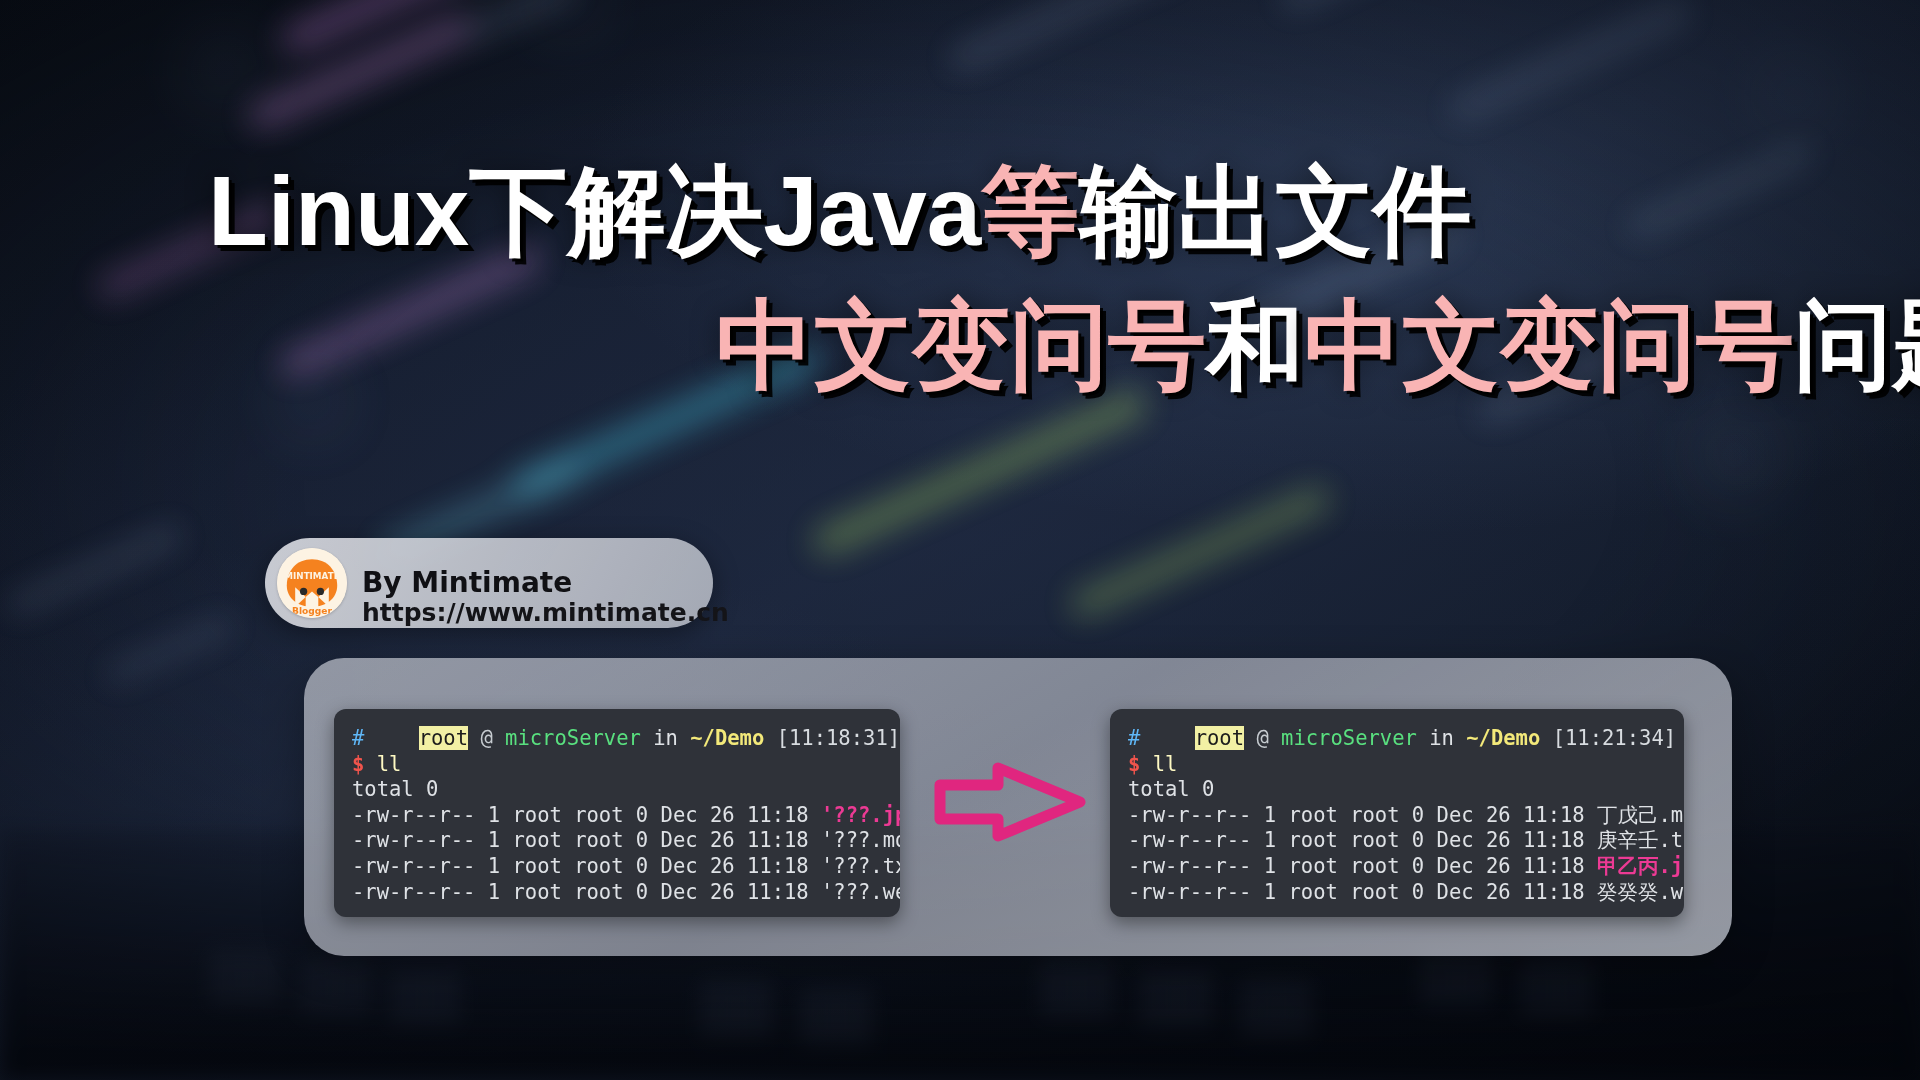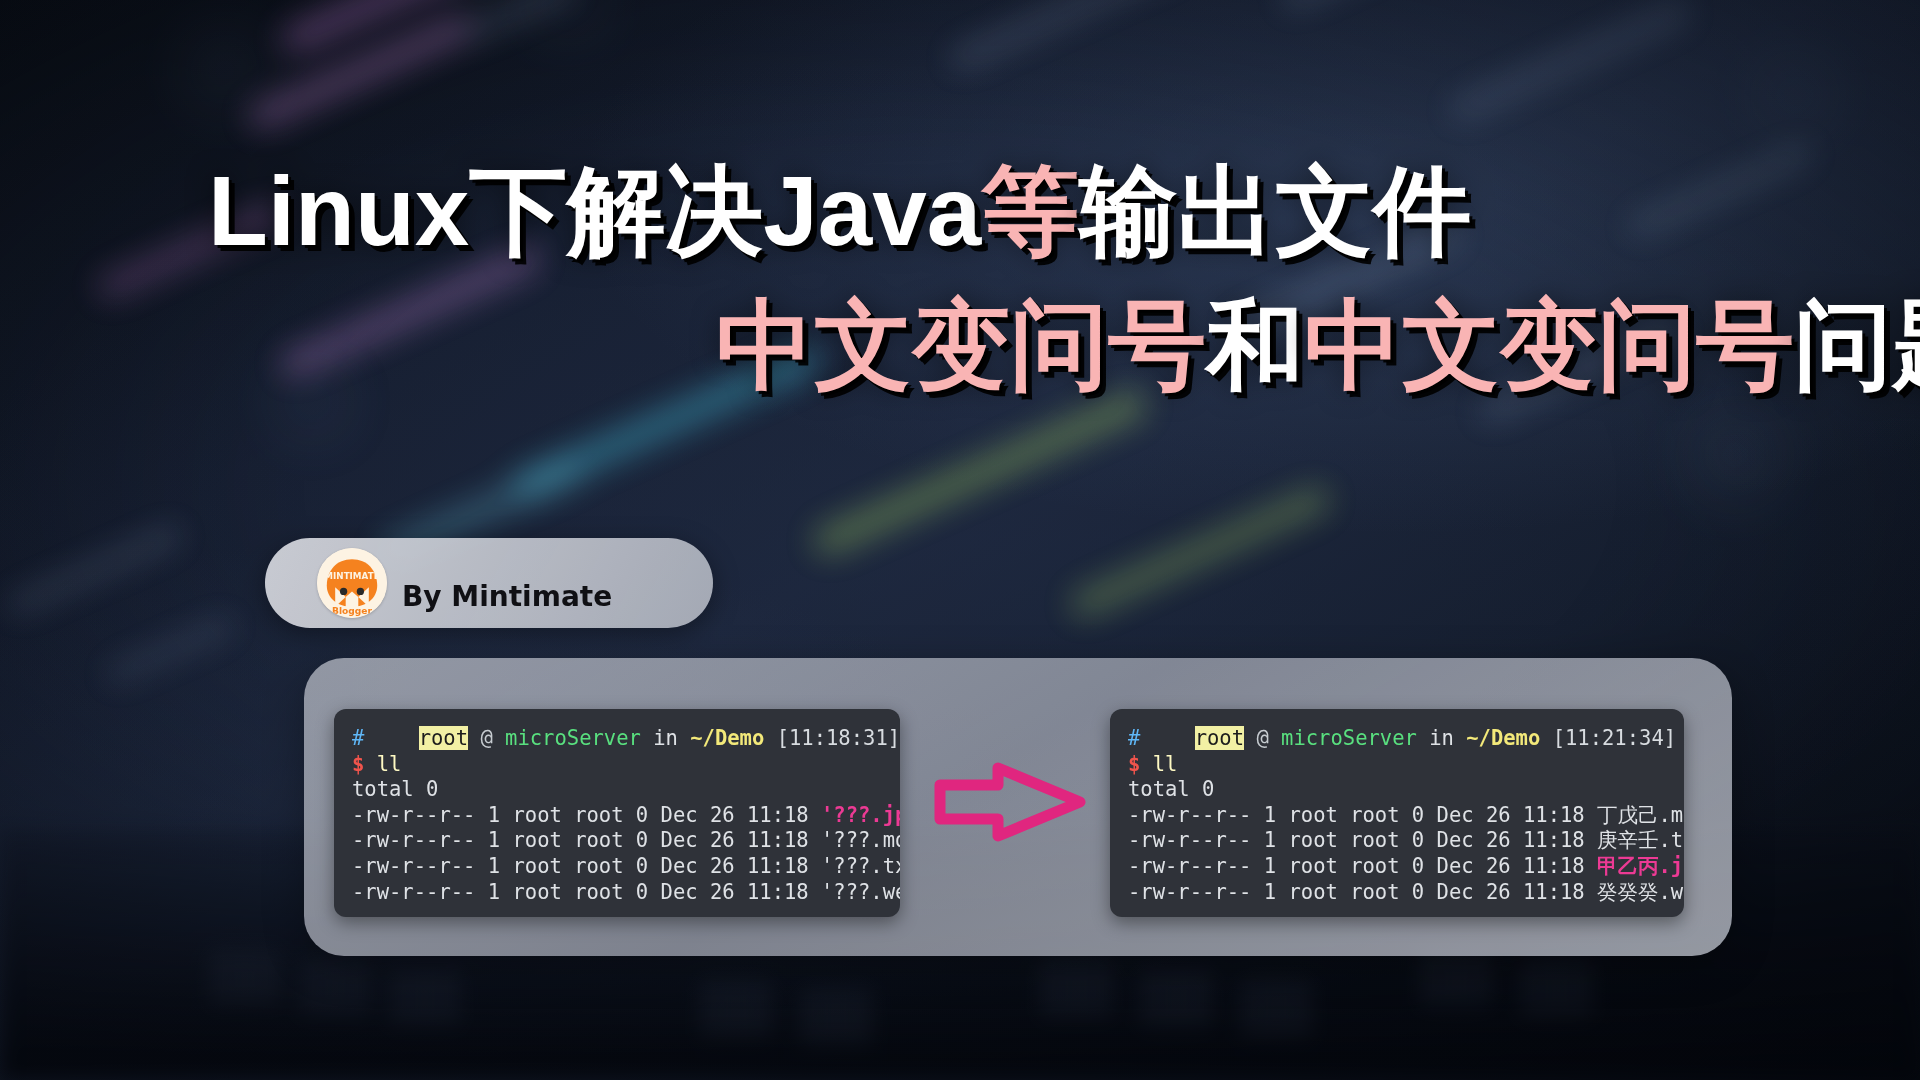--- a/index.html
+++ b/index.html
@@ -86,21 +86,20 @@
     display: flex; align-items: center;
     padding-left: 12px;
     box-sizing: border-box;
   }
   .badge-logo {
     width: 70px; height: 70px; border-radius: 50%;
     background: #fdf3e3;
     position: relative; flex: none;
     box-shadow: 0 1px 3px rgba(0,0,0,0.2);
     overflow: hidden;
-    margin-left: 40px;
   }
   .badge-text { margin-left: 15px; line-height: 1.08; margin-top: 28px; }
   .badge-name {
     font-size: 28px; font-weight: 700; color: #101014;
     font-family: "DejaVu Sans", sans-serif;
   }
   .badge-url {
     font-size: 25px; font-weight: 700; color: #141418;
     font-family: "DejaVu Sans", sans-serif;
     margin-top: 1px;
@@ -226,20 +225,21 @@
 
         <circle cx="38" cy="62" r="5.2" fill="#2a2a2a"></circle>
         <circle cx="62" cy="62" r="5.2" fill="#2a2a2a"></circle>
 
         <text x="50" y="44" text-anchor="middle" font-family="DejaVu Sans, sans-serif" font-size="12.5" font-weight="bold" fill="#fdf3e3">MINTIMATE</text>
         <text x="50" y="94" text-anchor="middle" font-family="DejaVu Sans, sans-serif" font-size="13" font-weight="bold" fill="#f5821f">Blogger</text>
       </svg>
     </div>
     <div class="badge-text">
       <div class="badge-name" data-bind="badge.author">By Mintimate</div>
+      <div class="badge-url" data-bind="badge.url">https://www.mintimate.cn</div>
     </div>
   </div>
 
   <div class="panel">
 
     <div class="term term-left"><span class="c-hash" data-bind="terminals.left.prompt.hash">#</span> <span class="c-root" data-bind="terminals.left.prompt.user">root</span> <span class="c-at" data-bind="terminals.left.prompt.at">@</span> <span class="c-host" data-bind="terminals.left.prompt.host">microServer</span> <span class="c-in" data-bind="terminals.left.prompt.in">in</span> <span class="c-path" data-bind="terminals.left.prompt.path">~/Demo</span> <span class="c-time" data-bind="terminals.left.prompt.time">[11:18:31]</span>
 <span class="c-dollar" data-bind="terminals.left.command_line.dollar">$</span> <span class="c-cmd" data-bind="terminals.left.command_line.command">ll</span>
 <span data-bind="terminals.left.output.0.text">total 0</span><span class="c-pink" data-bind="terminals.left.output.0.highlight"></span>
 <span data-bind="terminals.left.output.1.text">-rw-r--r-- 1 root root 0 Dec 26 11:18 </span><span class="c-pink" data-bind="terminals.left.output.1.highlight">'???.jpeg'</span>
 <span data-bind="terminals.left.output.2.text">-rw-r--r-- 1 root root 0 Dec 26 11:18 '???.md'</span><span class="c-pink" data-bind="terminals.left.output.2.highlight"></span>

